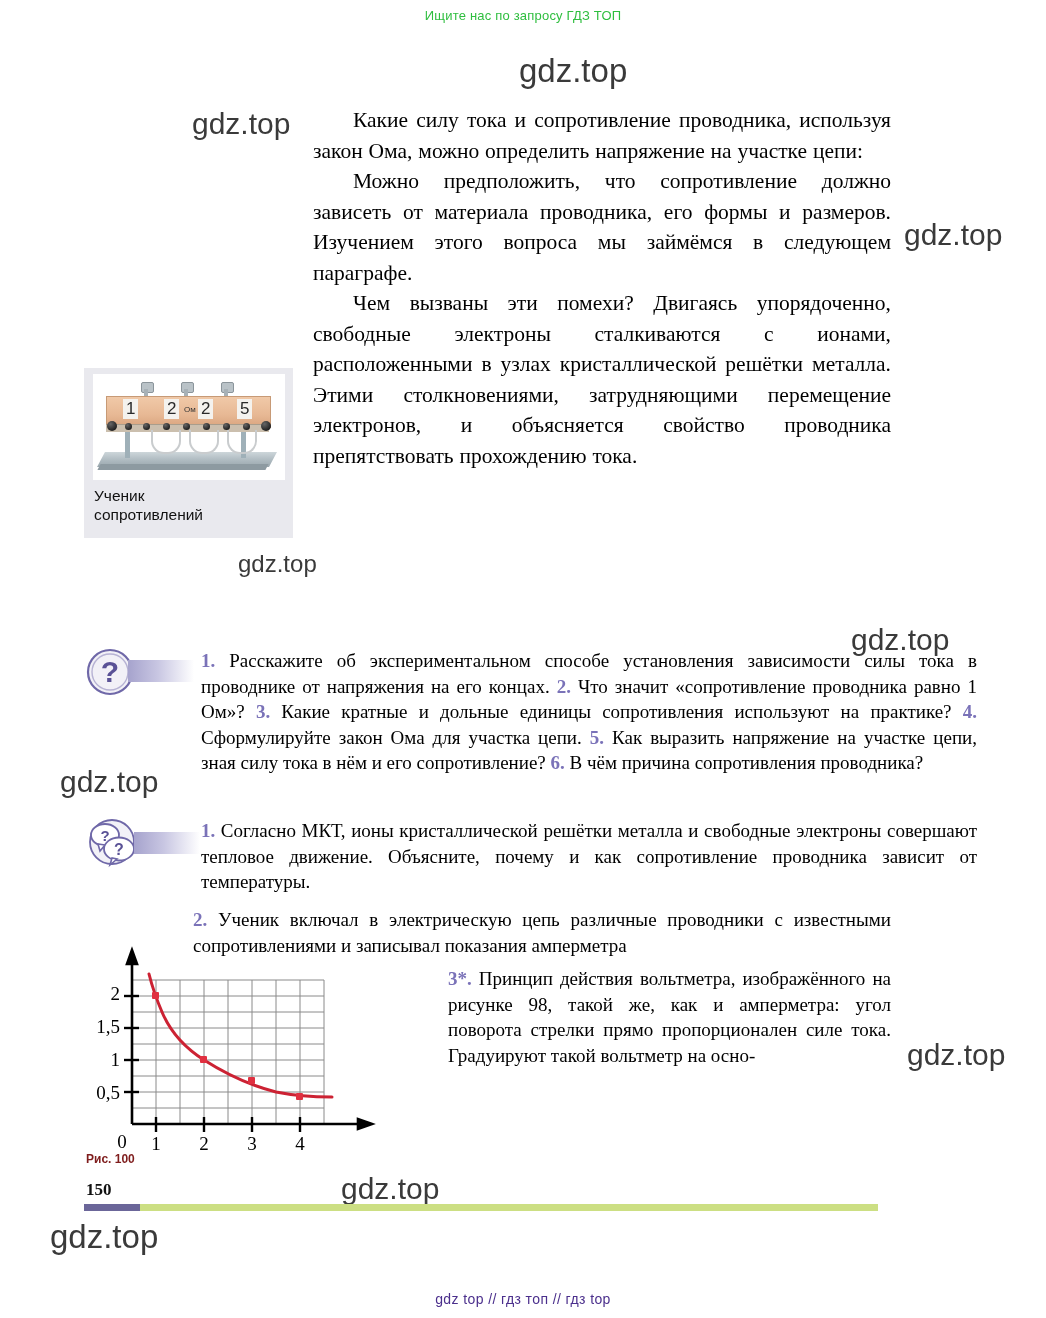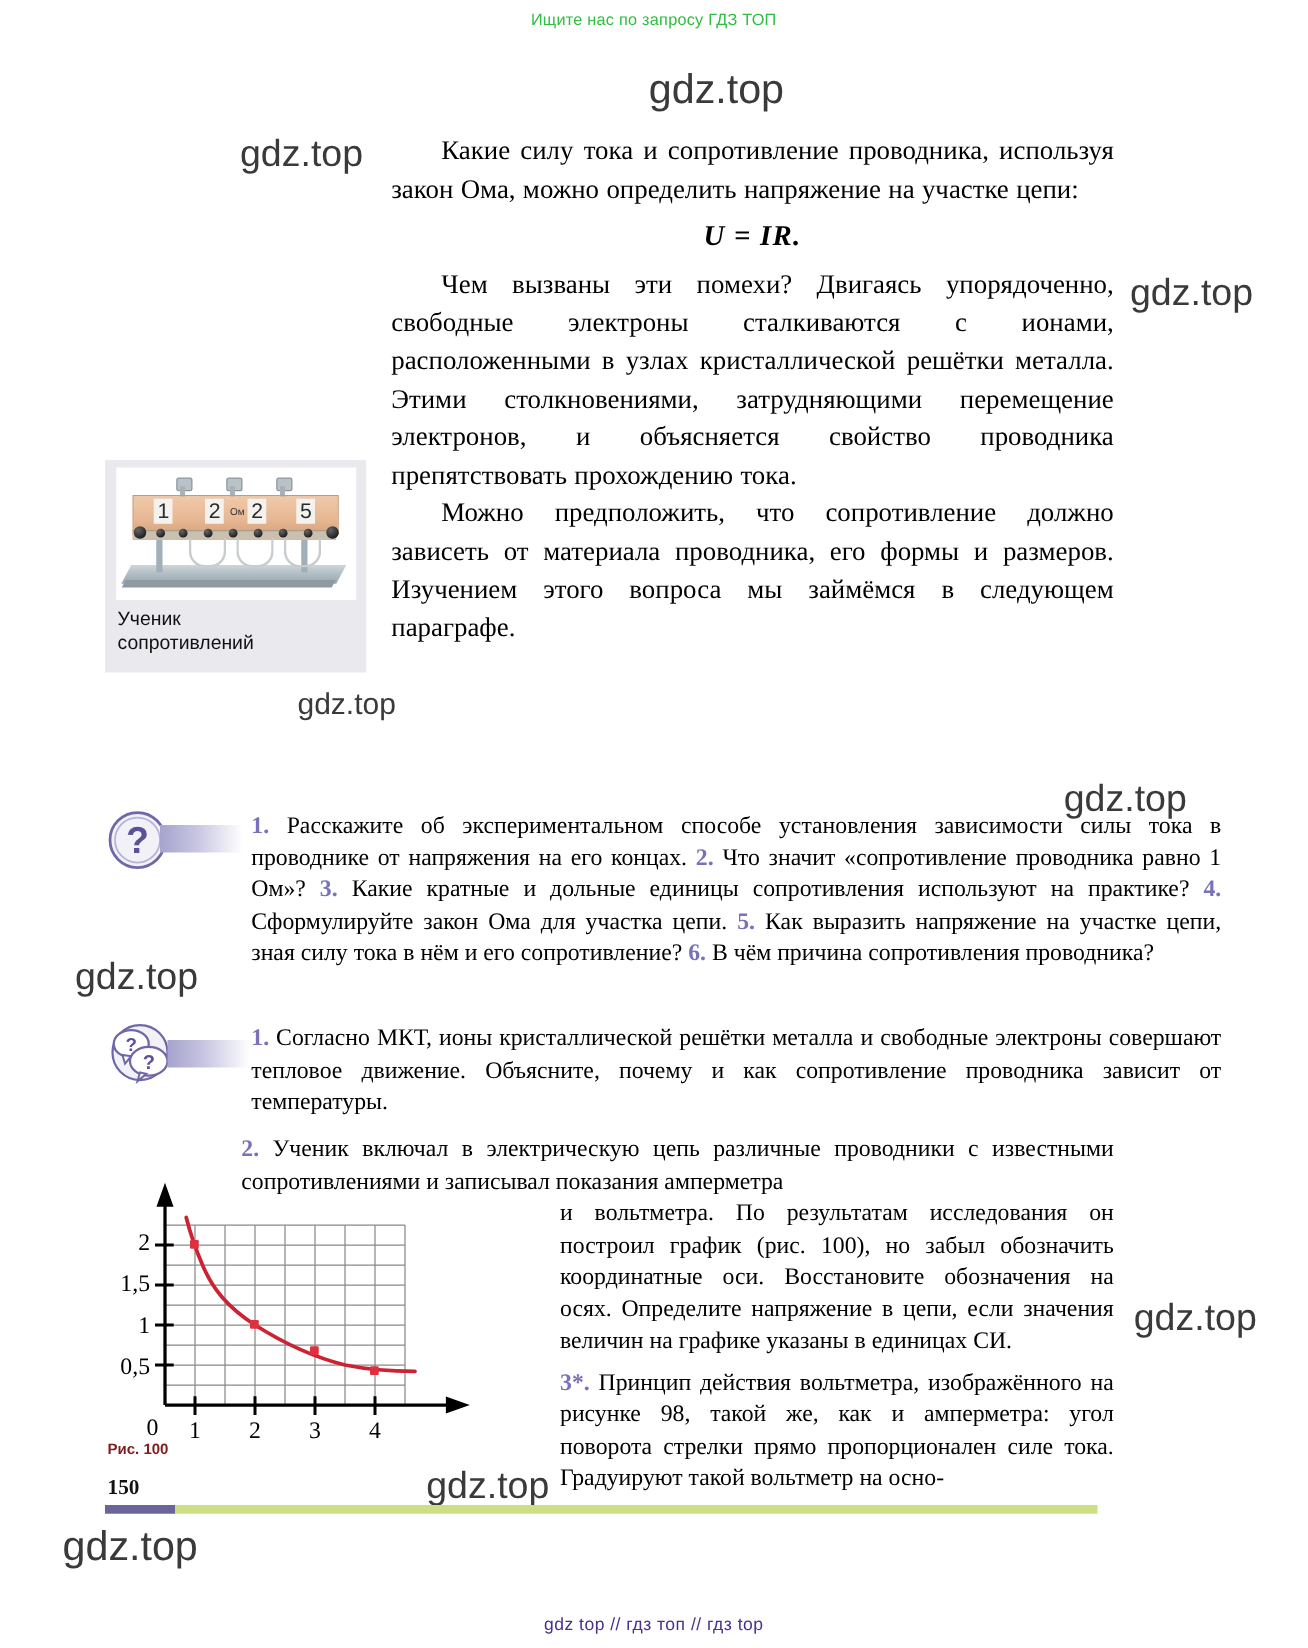--- a/index.html
+++ b/index.html
@@ -302,23 +302,22 @@
 <div class="wm wm-3">gdz.top</div>
 <div class="wm wm-4">gdz.top</div>
 <div class="wm wm-5">gdz.top</div>
 <div class="wm wm-6">gdz.top</div>
 <div class="wm wm-7">gdz.top</div>
 <div class="wm wm-8">gdz.top</div>
 <div class="wm wm-9">gdz.top</div>
 
 <div class="content">
   <p class="body">Какие силу тока и сопротивление проводника, используя закон Ома, можно определить напряжение на участке цепи:</p>
-  <div class="formula">U = IR.</div>
+  <p class="body">Можно предположить, что сопротивление должно зависеть от материала проводника, его формы и размеров. Изучением этого вопроса мы займёмся в следующем параграфе.</p>
   <p class="body">Чем вызваны эти помехи? Двигаясь упорядоченно, свободные электроны сталкиваются с ионами, расположенными в узлах кристаллической решётки металла. Этими столкновениями, затрудняющими перемещение электронов, и объясняется свойство проводника препятствовать прохождению тока.</p>
-  <p class="body">Можно предположить, что сопротивление должно зависеть от материала проводника, его формы и размеров. Изучением этого вопроса мы займёмся в следующем параграфе.</p>
 </div>
 
 <div class="figure-box">
   <div class="figure-photo">
     <div class="plate"></div>
     <div class="plate-edge"></div>
     <div class="post post-l"></div>
     <div class="post post-r"></div>
 
     <div class="screwtop" style="left:48px;"></div>
@@ -384,21 +383,20 @@
     </svg>
   </div>
   <div class="gradient-bar" style="left:48px; top:14px;"></div>
   <div class="qtext">
     <span class="qnum">1.</span><span> Согласно МКТ, ионы кристаллической решётки металла и свободные электроны совершают тепловое движение. Объясните, почему и как сопротивление проводника зависит от температуры.</span>
   </div>
 </div>
 
 <div class="graph-side-text">
   <span class="qnum">2.</span><span> Ученик включал в электрическую цепь различные проводники с известными сопротивлениями и записывал показания амперметра</span>
-  <div style="margin-left:255px; text-align:justify;">и вольтметра. По результатам исследования он построил график (рис. 100), но забыл обозначить координатные оси. Восстановите обозначения на осях. Определите напряжение в цепи, если значения величин на графике указаны в единицах СИ.</div>
   <div style="margin-left:255px; margin-top:8px; text-align:justify;">
     <span class="qnum">3*.</span><span> Принцип действия вольтметра, изображённого на рисунке 98, такой же, как и амперметра: угол поворота стрелки прямо пропорционален силе тока. Градуируют такой вольтметр на осно-</span>
   </div>
 </div>
 
 <div class="graph">
   <svg width="290" height="220" viewBox="0 0 290 220">
 
     <g stroke="#8a8a8a" stroke-width="1" fill="none">
       <line x1="46" y1="42" x2="238" y2="42"></line>

